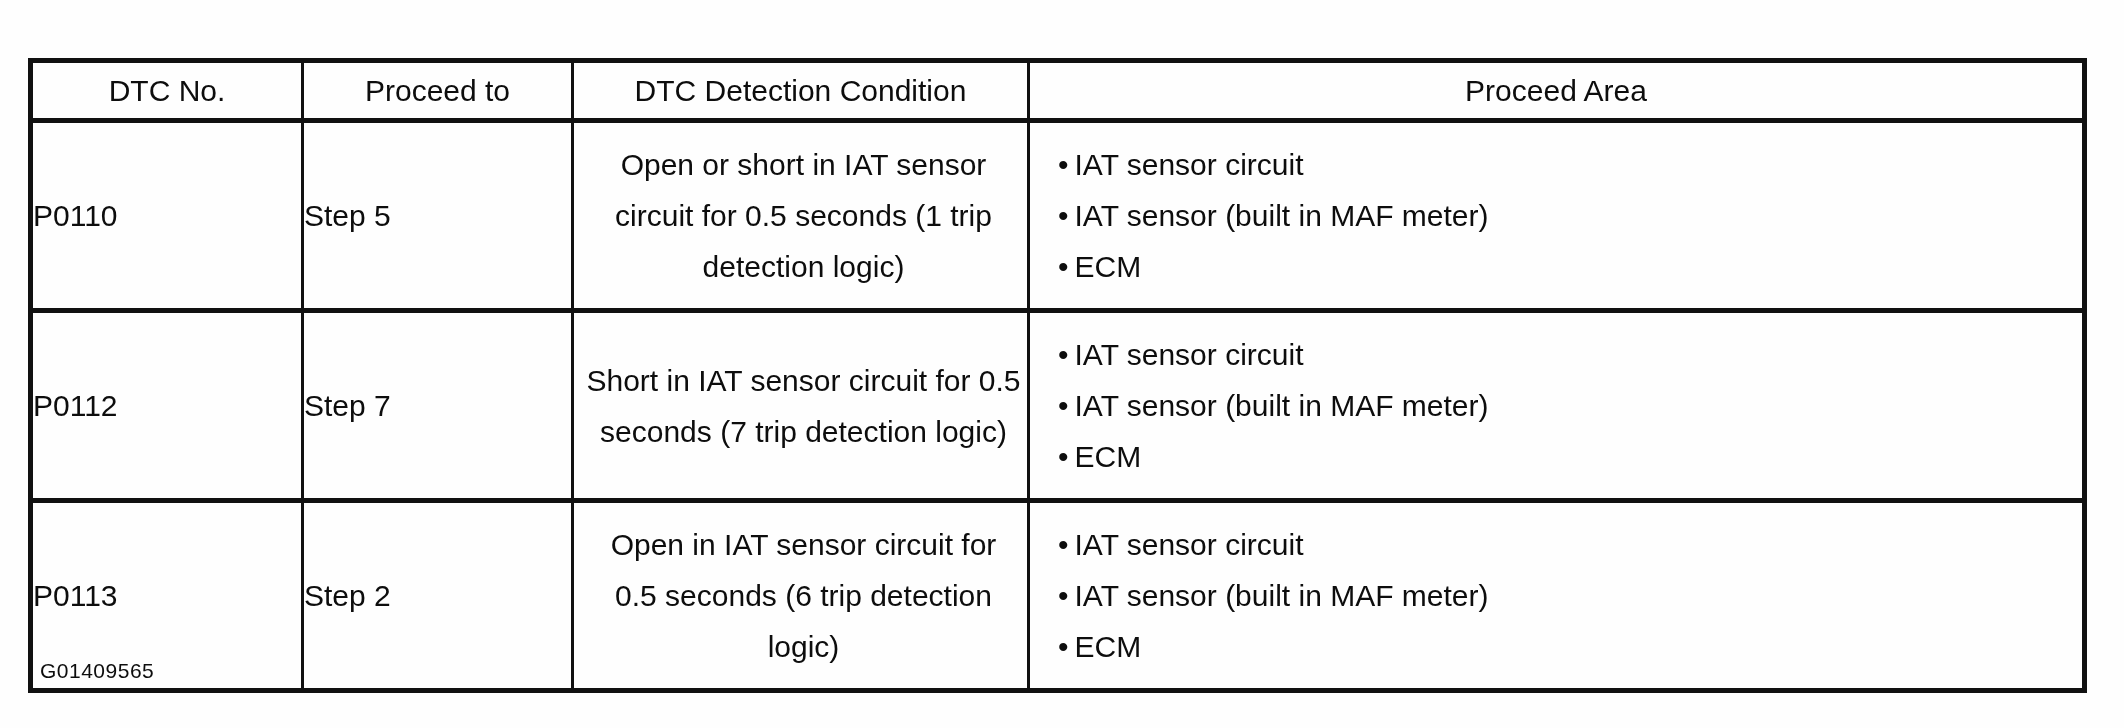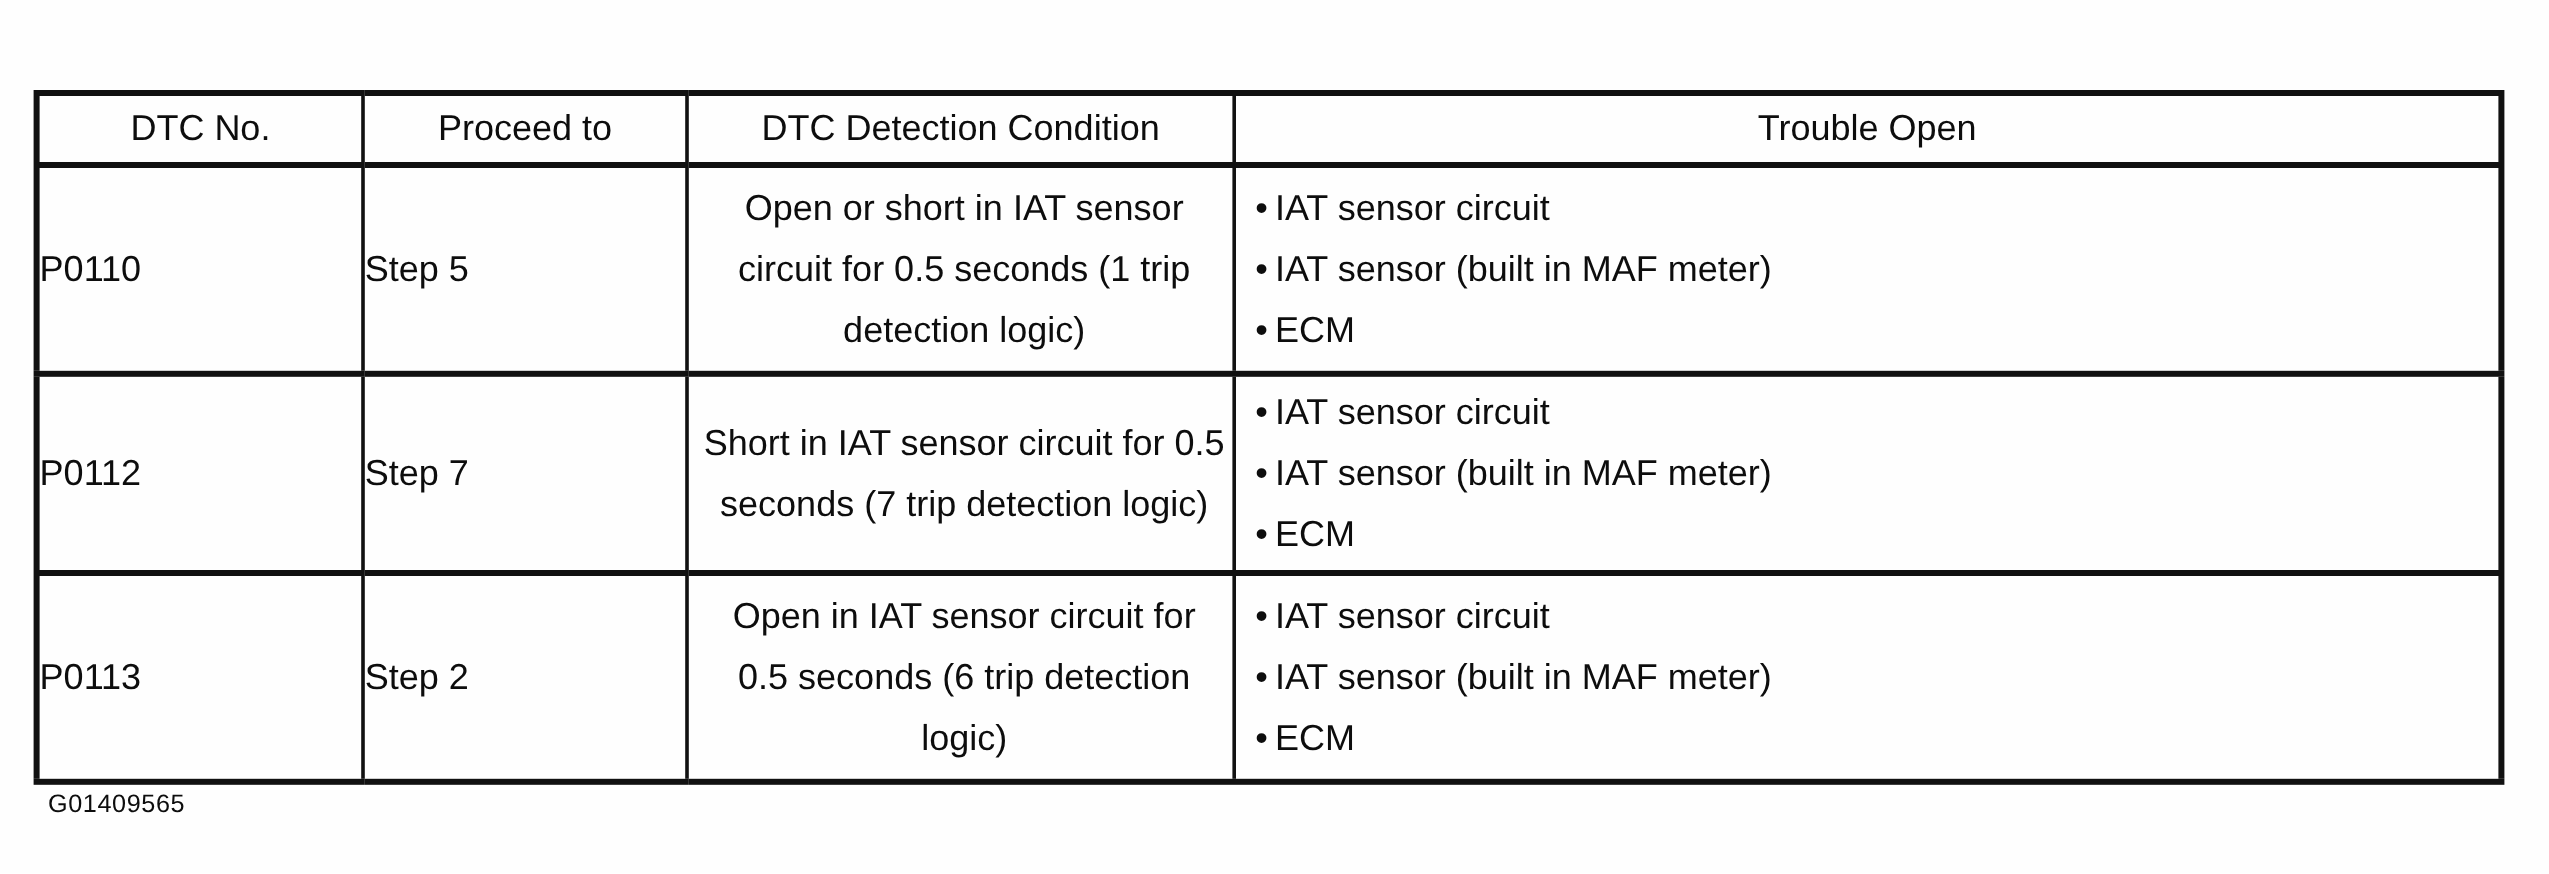--- a/index.html
+++ b/index.html
@@ -12,21 +12,21 @@
     width: 2124px;
     height: 728px;
     background: #fefefe;
     font-family: "Liberation Sans", sans-serif;
     color: #0d0d0d;
     overflow: hidden;
   }
   table.dtc-table {
     position: absolute;
     left: 28px;
-    top: 75px;
+    top: 58px;
     width: 2059px;
     border-collapse: collapse;
     table-layout: fixed;
     border: 5px solid #111111;
   }
   .dtc-table th,
   .dtc-table td {
     border-left: 3px solid #111111;
     border-right: 3px solid #111111;
     border-top: 5px solid #111111;
@@ -50,21 +50,21 @@
   td.cell-dtc, td.cell-step {
     text-align: left;
   }
   td.cell-cond {
     text-align: center;
     padding: 8px 6px 8px 12px;
     line-height: 1.7;
   }
   ul.trouble-list {
     list-style: none;
-    margin: 4px;
+    margin: 16px;
     padding: 0 6px 0 12px;
   }
   ul.trouble-list li {
     line-height: 1.7;
     white-space: nowrap;
   }
   ul.trouble-list .bullet {
     display: inline-block;
     margin-right: 6px;
   }
@@ -87,21 +87,21 @@
       <col class="c1">
         <col class="c2">
         <col class="c3">
         <col class="c4">
     </colgroup>
     <thead>
       <tr>
         <th>DTC No.</th>
         <th>Proceed to</th>
         <th>DTC Detection Condition</th>
-        <th>Trouble Open</th>
+        <th>Proceed Area</th>
       </tr>
     </thead>
     <tbody>
   <tr>
     <td class="cell-dtc">P0110</td>
     <td class="cell-step">Step 5</td>
     <td class="cell-cond">Open or short in IAT sensor circuit for 0.5 seconds (1 trip detection logic)</td>
     <td class="cell-trouble">
       <ul class="trouble-list">
               <li><span class="bullet">•</span><span>IAT sensor circuit</span></li>

